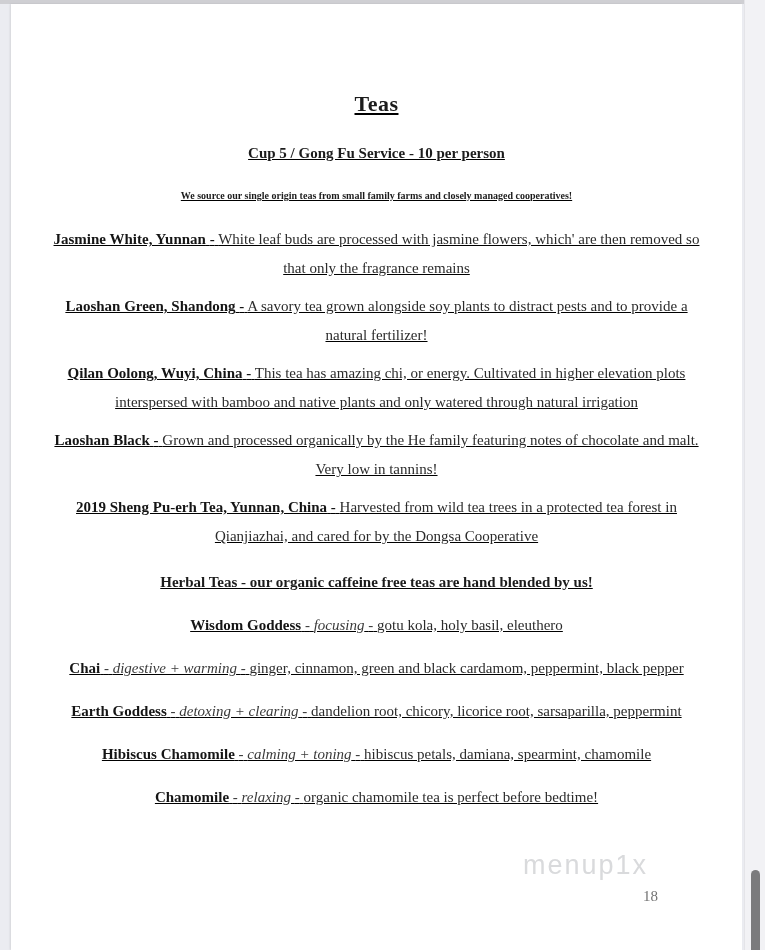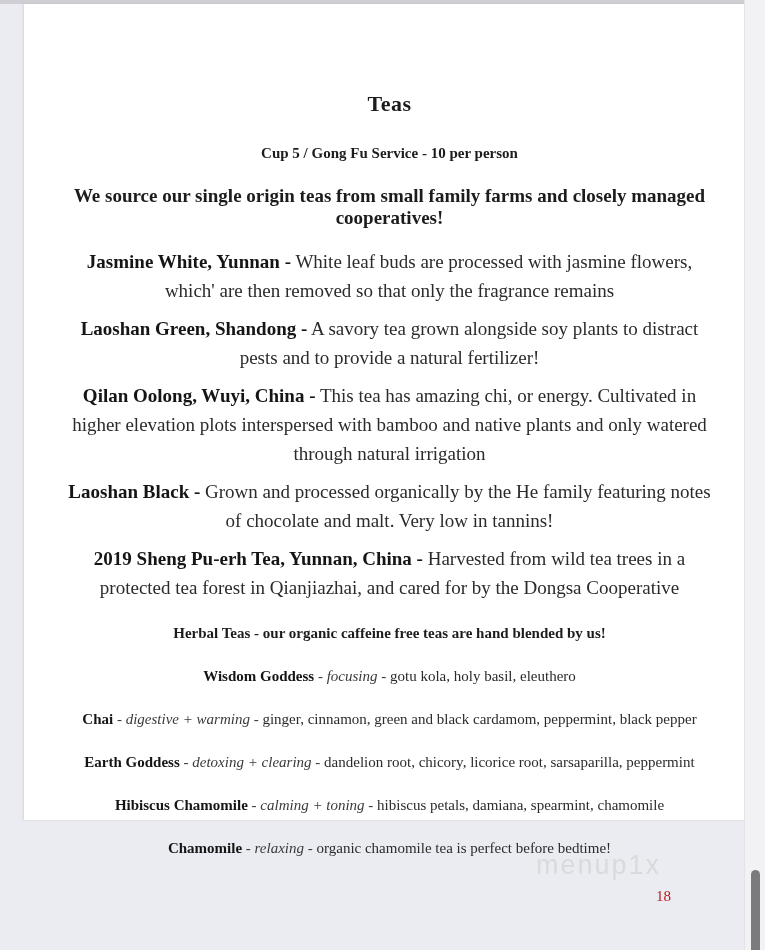--- a/index.html
+++ b/index.html
@@ -12,24 +12,25 @@
   .viewer { position: relative; width: 765px; height: 950px; }
 
   .top-strip {
     position: absolute; top: 0; left: 0;
     width: 765px; height: 4px;
     background: #cfcfd3;
   }
 
   .page {
     position: absolute;
-    top: 4px; left: 24px;
-    width: 731px; height: 816px;
+    top: 4px; left: 11px;
+    width: 731px; height: 946px;
     background: #ffffff;
     box-shadow: -1px 0 2px rgba(0,0,0,0.10);
+    text-decoration: underline;
   }
 
   .content {
     width: 650px;
     margin: 0 auto;
     text-align: center;
     color: #1c1c1c;
   }
 
   .doc-title {
@@ -42,29 +43,29 @@
 
   .pricing-line {
     margin-top: 24px;
     font-size: 15px;
     font-weight: bold;
     line-height: 22px;
   }
 
   .intro-line {
     margin-top: 21px;
-    font-size: 19px;
+    font-size: 10px;
     font-weight: bold;
     line-height: 22px;
   }
 
   .tea-list { margin-top: 18px; }
 
   .tea-entry {
-    font-size: 19px;
+    font-size: 15px;
     line-height: 29px;
     margin-bottom: 9px;
     color: #2b2b2b;
   }
   .tea-entry .tea-name, .tea-entry .sep { font-weight: bold; color: #151515; }
 
   .herbal-heading {
     margin-top: 17px;
     font-size: 15px;
     font-weight: bold;
@@ -88,21 +89,21 @@
     font-size: 27px;
     font-weight: 400;
     letter-spacing: 2px;
     color: #d9dadc;
   }
 
   .page-number {
     position: absolute;
     top: 884px; left: 632px;
     font-size: 15px;
-    color: #b91c1c;
+    color: #737373;
   }
 
   .scrollbar-track {
     position: absolute;
     top: 0; right: 0;
     width: 21px; height: 950px;
     background: #f2f2f5;
     border-left: 1px solid #e4e4e8;
   }
   .scrollbar-thumb {

